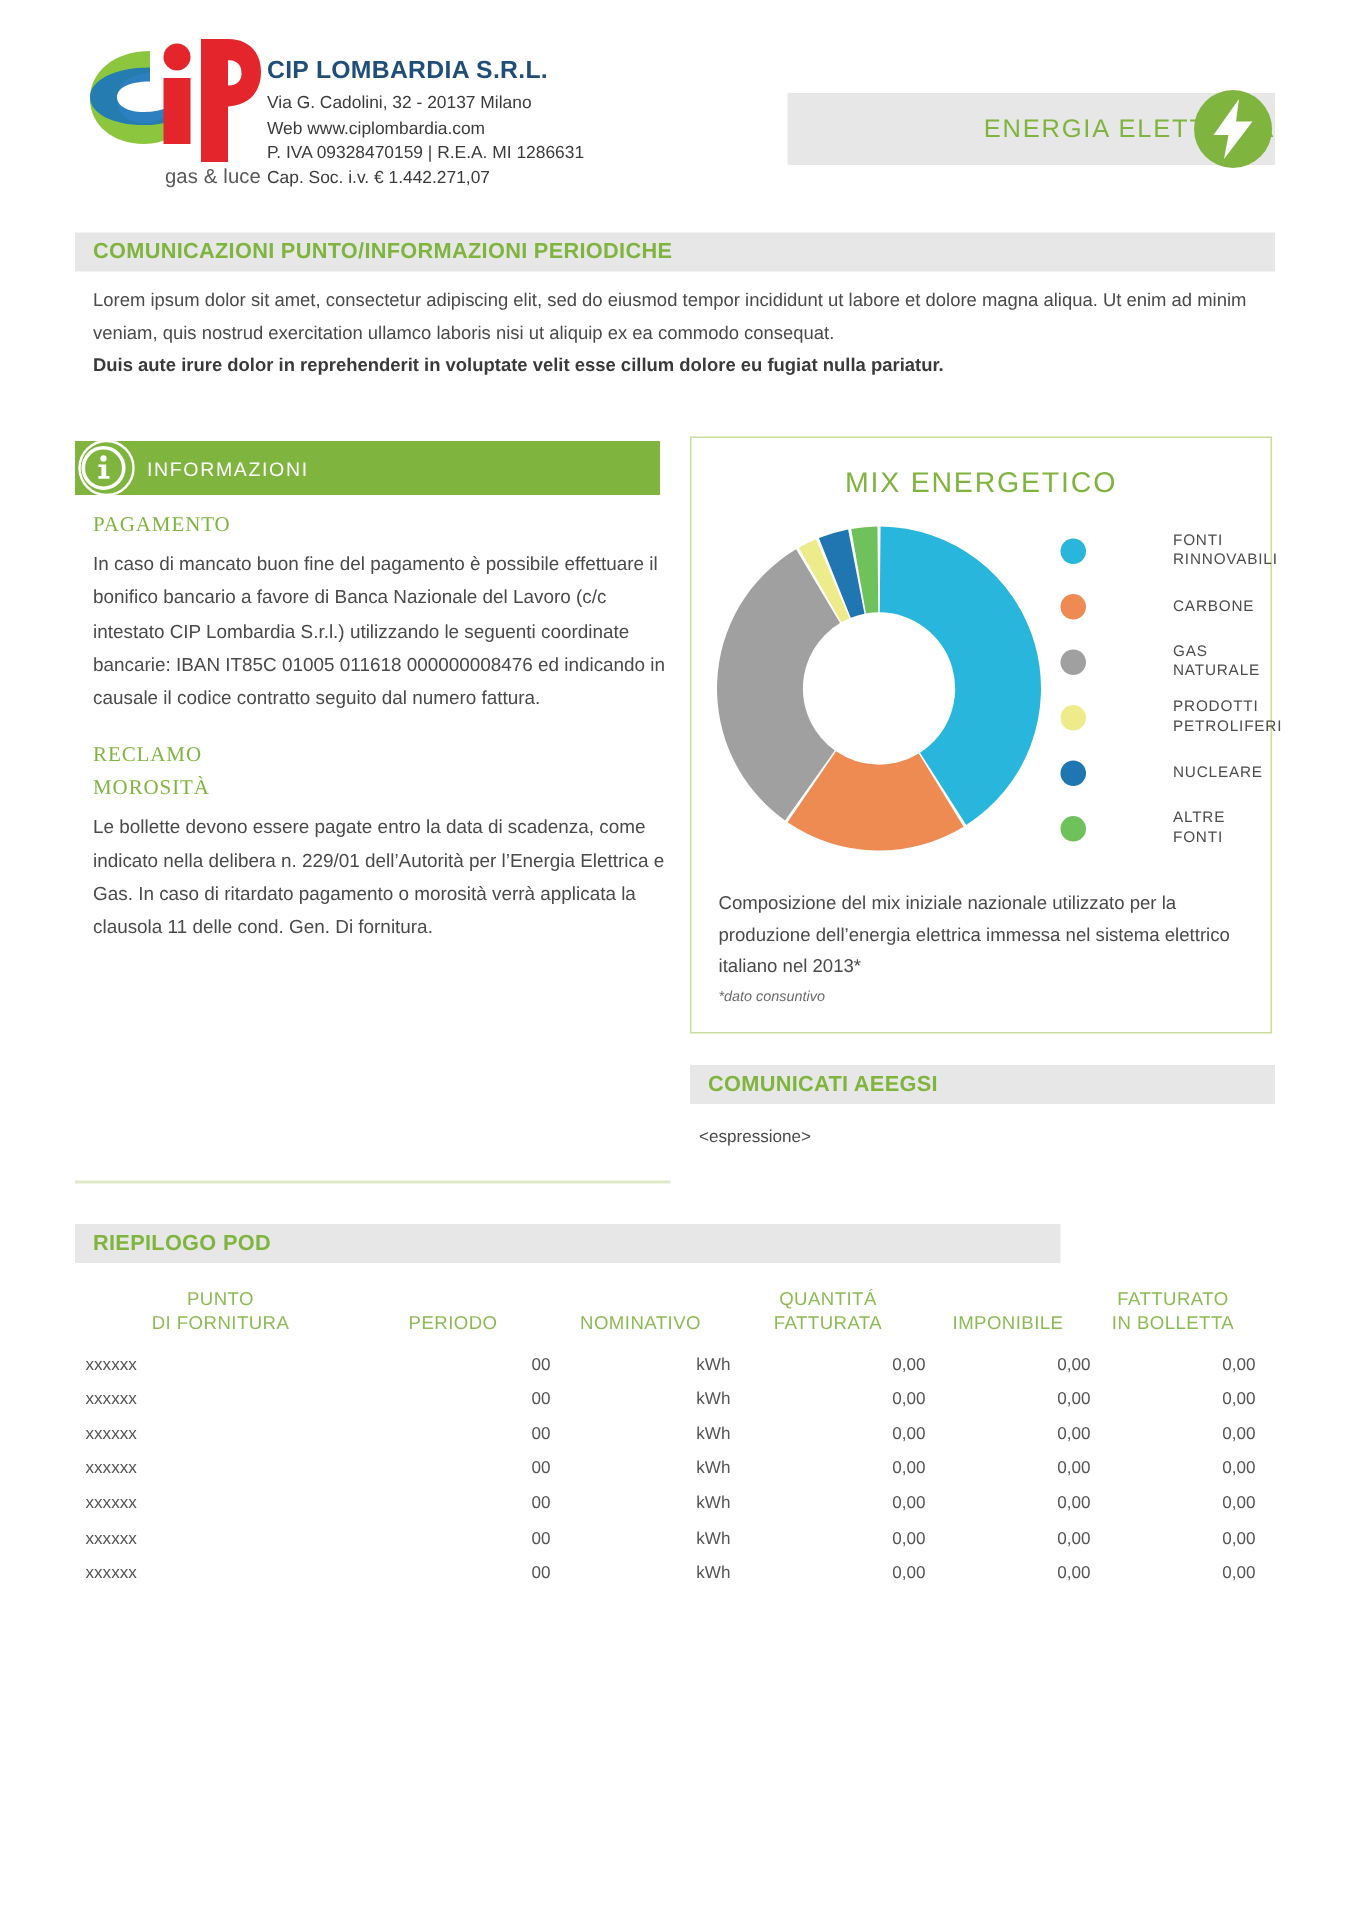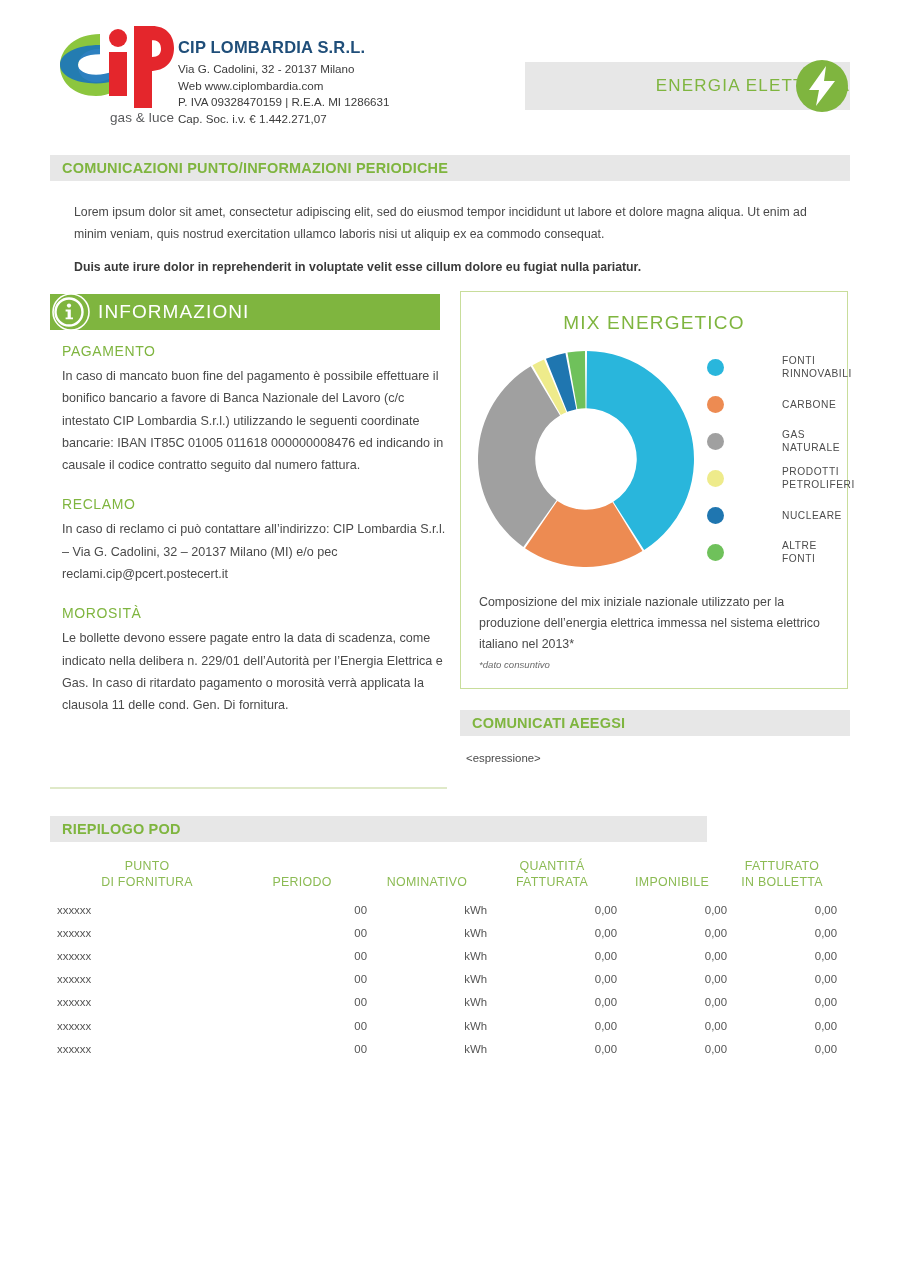--- a/index.html
+++ b/index.html
@@ -115,21 +115,21 @@
     padding-left: 12px;
   }
 
   .bar-green {
     position: absolute;
     background: #7fb53f;
     display: flex;
     align-items: center;
   }
   .bar-green .bar-label {
-    font-size: 19px;
+    font-size: 13px;
     color: #ffffff;
     letter-spacing: 1.1px;
     padding-left: 48px;
     font-weight: 400;
   }
   .info-badge {
     position: absolute;
     left: 2px;
     top: -1px;
     width: 38px;
@@ -137,21 +137,21 @@
   }
 
   
   .comms-body {
     position: absolute;
     left: 62px;
     top: 190px;
     width: 775px;
   }
   .comms-body p {
-    margin: 12px;
+    margin: 0;
     font-size: 12.3px;
     line-height: 21.5px;
     color: #4a4a4a;
   }
   .comms-body p.bold {
     font-weight: bold;
     color: #3a3a3a;
   }
 
   
@@ -160,20 +160,21 @@
     left: 62px;
     top: 343px;
     width: 385px;
   }
   .info-sub {
     font-size: 14px;
     color: #7fb53f;
     letter-spacing: .6px;
     margin: 0 0 6px 0;
     font-weight: 400;
+    font-family: Liberation Serif, serif;
   }
   .info-text {
     font-size: 12.6px;
     line-height: 22.3px;
     color: #4a4a4a;
     margin: 0 0 20px 0;
   }
   .info-text:last-child { margin-bottom: 0; }
   .info-rule {
     position: absolute;
@@ -351,21 +352,20 @@
       <path d="M13.6 16.6 L18.8 16.6 L18.8 24.4 L21 24.4 L21 26.2 L13.6 26.2 L13.6 24.4 L15.6 24.4 L15.6 18.4 L13.6 18.4 Z" fill="#ffffff"></path>
     </svg>
     <span class="bar-label">INFORMAZIONI</span>
   </div>
 
   <div class="info-col">
     <h3 class="info-sub">PAGAMENTO</h3>
     <p class="info-text">In caso di mancato buon fine del pagamento è possibile effettuare il bonifico bancario a favore di Banca Nazionale del Lavoro (c/c intestato CIP Lombardia S.r.l.) utilizzando le seguenti coordinate bancarie: IBAN IT85C 01005 011618 000000008476 ed indicando in causale il codice contratto seguito dal numero fattura.</p>
 
     <h3 class="info-sub">RECLAMO</h3>
-    <p class="info-text">In caso di reclamo ci può contattare all’indirizzo: CIP Lombardia S.r.l. – Via G. Cadolini, 32 – 20137 Milano (MI) e/o pec reclami.cip@pcert.postecert.it</p>
 
     <h3 class="info-sub">MOROSITÀ</h3>
     <p class="info-text">Le bollette devono essere pagate entro la data di scadenza, come indicato nella delibera n. 229/01 dell’Autorità per l’Energia Elettrica e Gas. In caso di ritardato pagamento o morosità verrà applicata la clausola 11 delle cond. Gen. Di fornitura.</p>
   </div>
   <div class="info-rule"></div>
 
   <div class="mix-card">
     <div class="mix-title">MIX ENERGETICO</div>
 
     <div class="donut-wrap">

